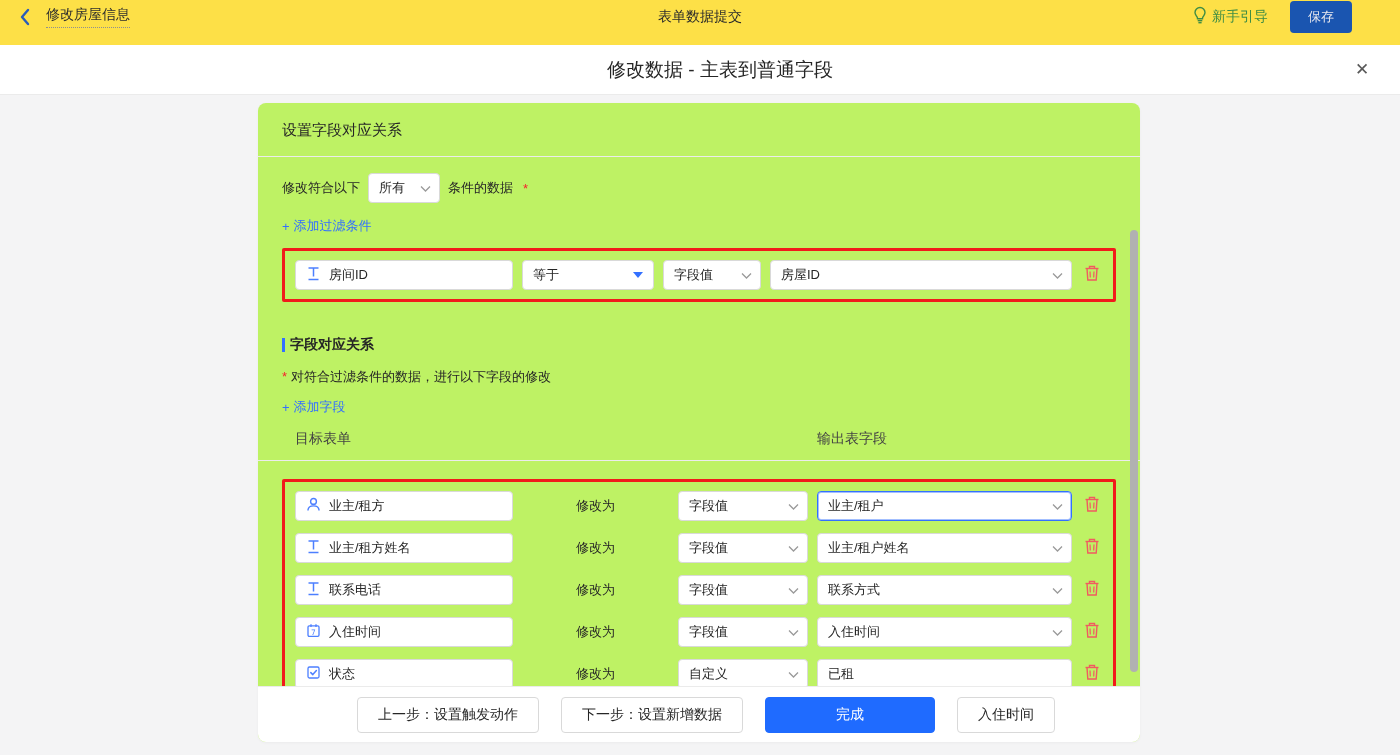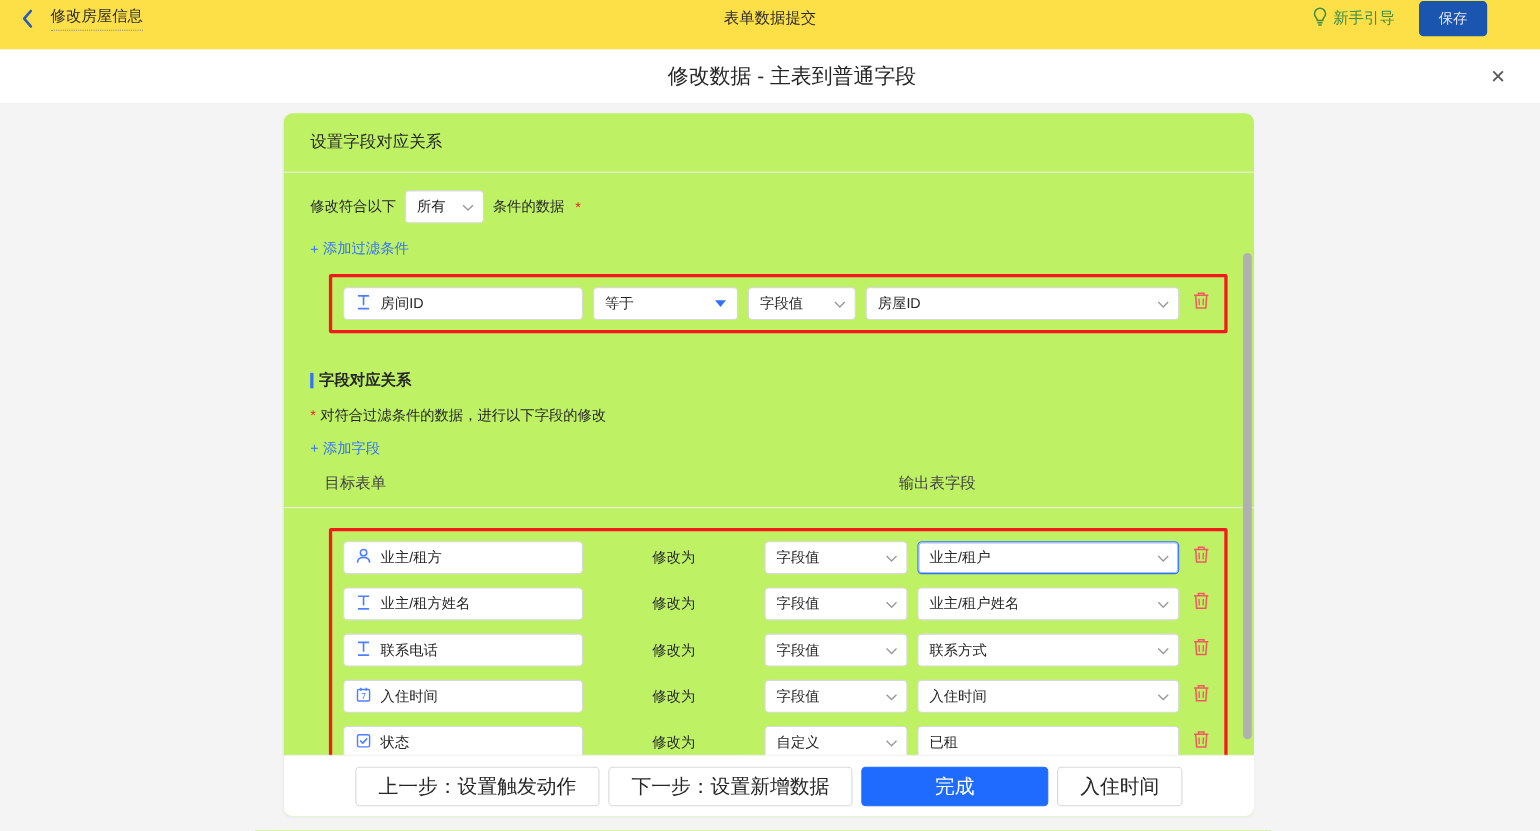--- a/index.html
+++ b/index.html
@@ -48,21 +48,21 @@
   .select .chev { position:absolute; right:8px; top:50%; transform:translateY(-50%); }
   .select.caret-blue { padding-right:30px; }
   .caret { position:absolute; right:10px; top:50%; transform:translateY(-50%);
     width:0; height:0; border-left:5px solid transparent;
     border-right:5px solid transparent; border-top:6px solid #3370ff; }
 
   .add-link { display:inline-flex; align-items:center; gap:4px; margin-top:14px;
     color:#3370ff; font-size:13px; cursor:pointer; }
 
   .red-box { border:3px solid #f11b1b; border-radius:2px; margin-top:13px;
-    padding:9px 10px;margin-left:17px; }
+    padding:9px 10px; }
   .filter-grid { display:grid; grid-template-columns:218px 132px 98px 1fr 22px;
     gap:9px; align-items:center; }
 
   .field-pill { height:30px; border:1px solid #d9d9d9; border-radius:4px;
     background:#fff; display:flex; align-items:center; gap:8px; padding:0 10px;
     font-size:13px; color:#262626; cursor:pointer; }
   .field-pill svg { flex:none; }
 
   .trash { display:flex; align-items:center; justify-content:center;
     cursor:pointer; }
@@ -85,22 +85,22 @@
   .value-input { height:30px; border:1px solid #d9d9d9; border-radius:4px;
     padding:0 10px; font-size:13px; color:#262626; width:100%; outline:none;
     font-family:inherit; }
 
   
   .card-footer { position:absolute; left:0; bottom:0; width:100%; height:56px;
     border-top:1px solid #ebebeb; display:flex; align-items:center;
     justify-content:center; gap:8px; background:#fff;
     border-radius:0 0 8px 8px; }
   .btn { height:36px; border:1px solid #d9d9d9; background:#fff; color:#262626;
-    font-size:18px; border-radius:4px; padding:0 20px; cursor:pointer;
-    font-family:inherit; }
+    font-size:14px; border-radius:4px; padding:0 20px; cursor:pointer;
+    font-family:inherit;margin-left:14px; }
   .btn.primary { background:#1f6bff; border-color:#1f6bff; color:#fff;
     min-width:170px; }
 
   
   .scroll-thumb { position:absolute; right:2px; top:127px; width:8px;
     height:442px; background:#b1b1b1; border-radius:4px; cursor:pointer; }
 </style>
 </head>
 <body>
 

